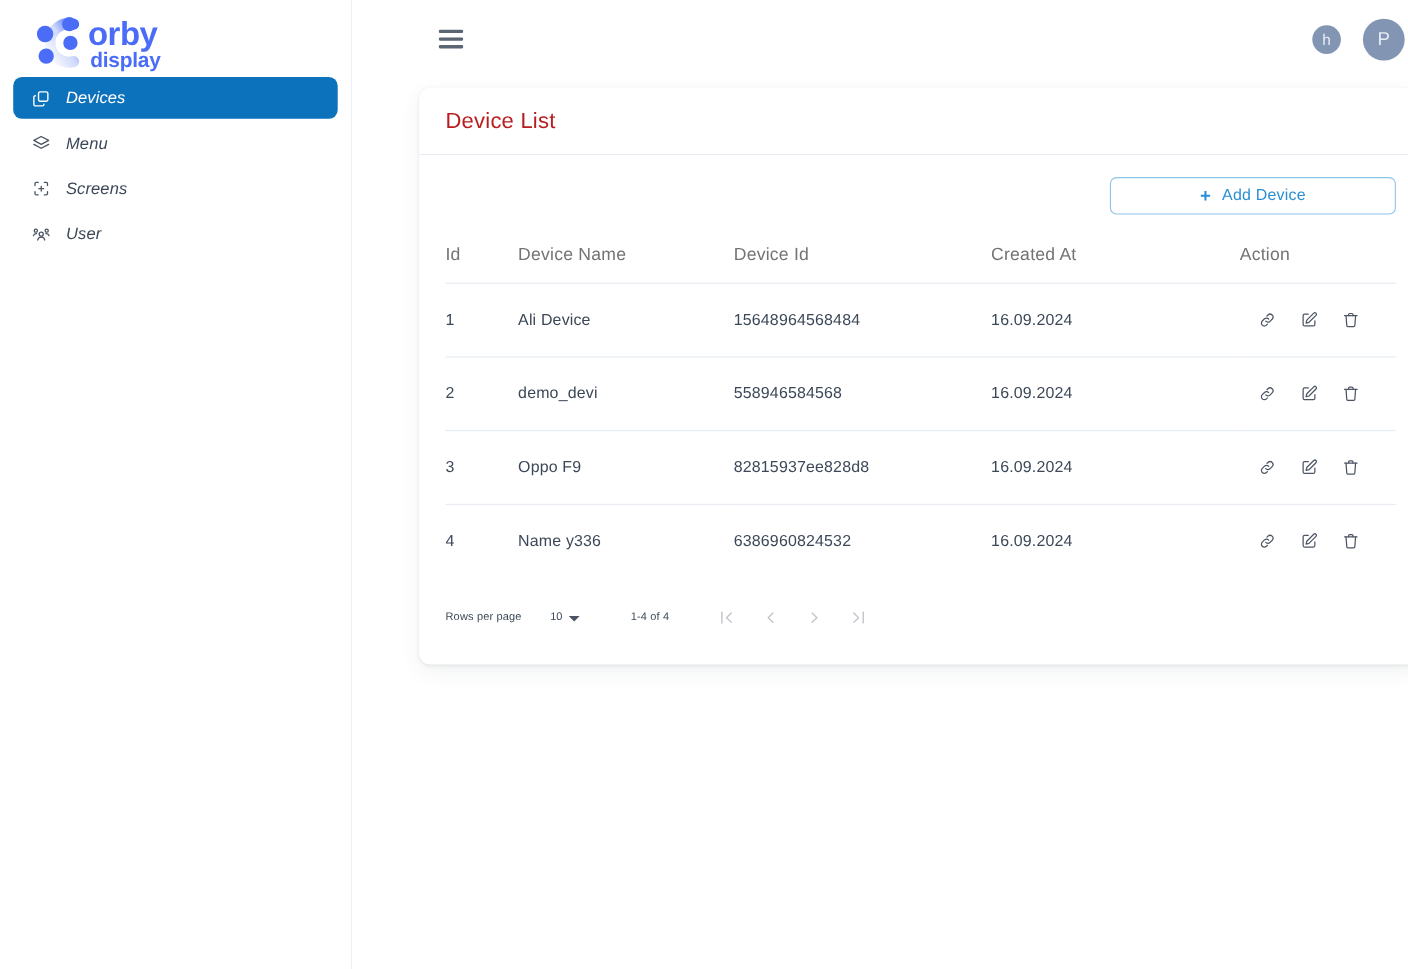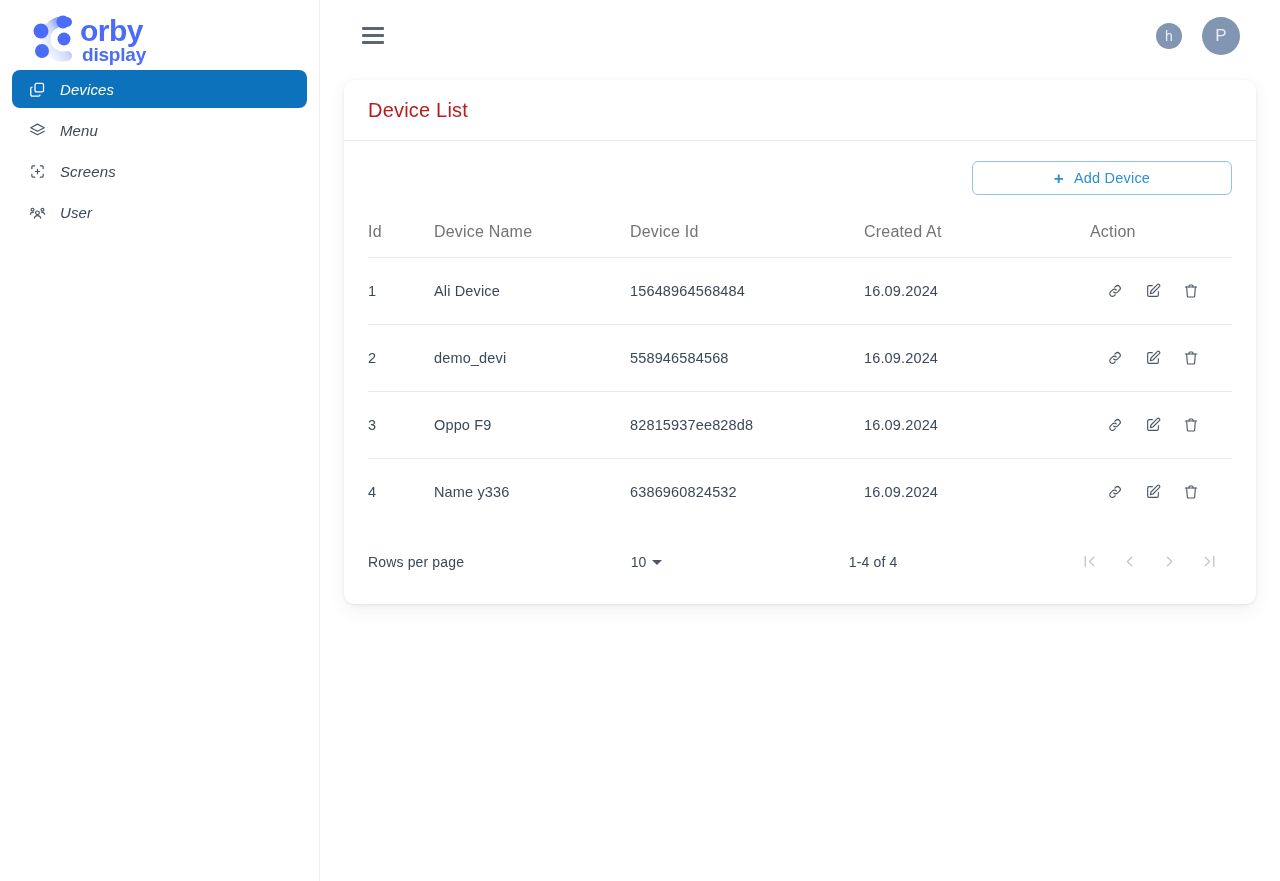--- a/index.html
+++ b/index.html
@@ -2,21 +2,21 @@
 <html><head>
 <meta charset="utf-8">
 <style>
   * { box-sizing: border-box; margin: 0; padding: 0; }
   html, body {
     width: 1280px; height: 881px;
     font-family: "Liberation Sans", sans-serif;
     background: #ffffff;
     overflow: hidden;
   }
-  .app { display: flex; width: 1035px; height: 881px; }
+  .app { display: flex; width: 1035px; height: 881px; gap: 37px; }
 
   
   .sidebar {
     width: 320px; height: 881px;
     background: #ffffff;
     border-right: 1px solid #eceff3;
     flex: 0 0 320px;
     position: relative;
   }
   .logo-wrap {
@@ -147,25 +147,25 @@
   .col-deviceid { width: 234px; }
   .col-created { width: 226px; }
   .col-action { width: auto; text-align: right; }
   th.col-action { text-align: left; padding-left: 28px; }
   .action-cell { display: flex; align-items: center; justify-content: flex-start; gap: 20px; padding-left: 16px; }
   .act-icon { width: 18px; height: 18px; display: flex; align-items: center; justify-content: center; cursor: pointer; }
   .act-icon svg { display: block; stroke: #4d5564; }
 
   
   .pagination {
-    display: flex; align-items: center; justify-content: space-between;
+    display: flex; align-items: center; justify-content: flex-start;
     gap: 0px;
     height: 72px;
     padding-right: 2px;
-    font-size: 14px; color: #3c4858;
+    font-size: 10px; color: #3c4858;
   }
   .rows-label { letter-spacing: .15px; }
   .rows-select {
     display: flex; align-items: center; gap: 6px;
     margin-left: 26px; cursor: pointer; user-select: none;
   }
   .rows-select .caret {
     width: 0; height: 0;
     border-left: 5px solid transparent;
     border-right: 5px solid transparent;

